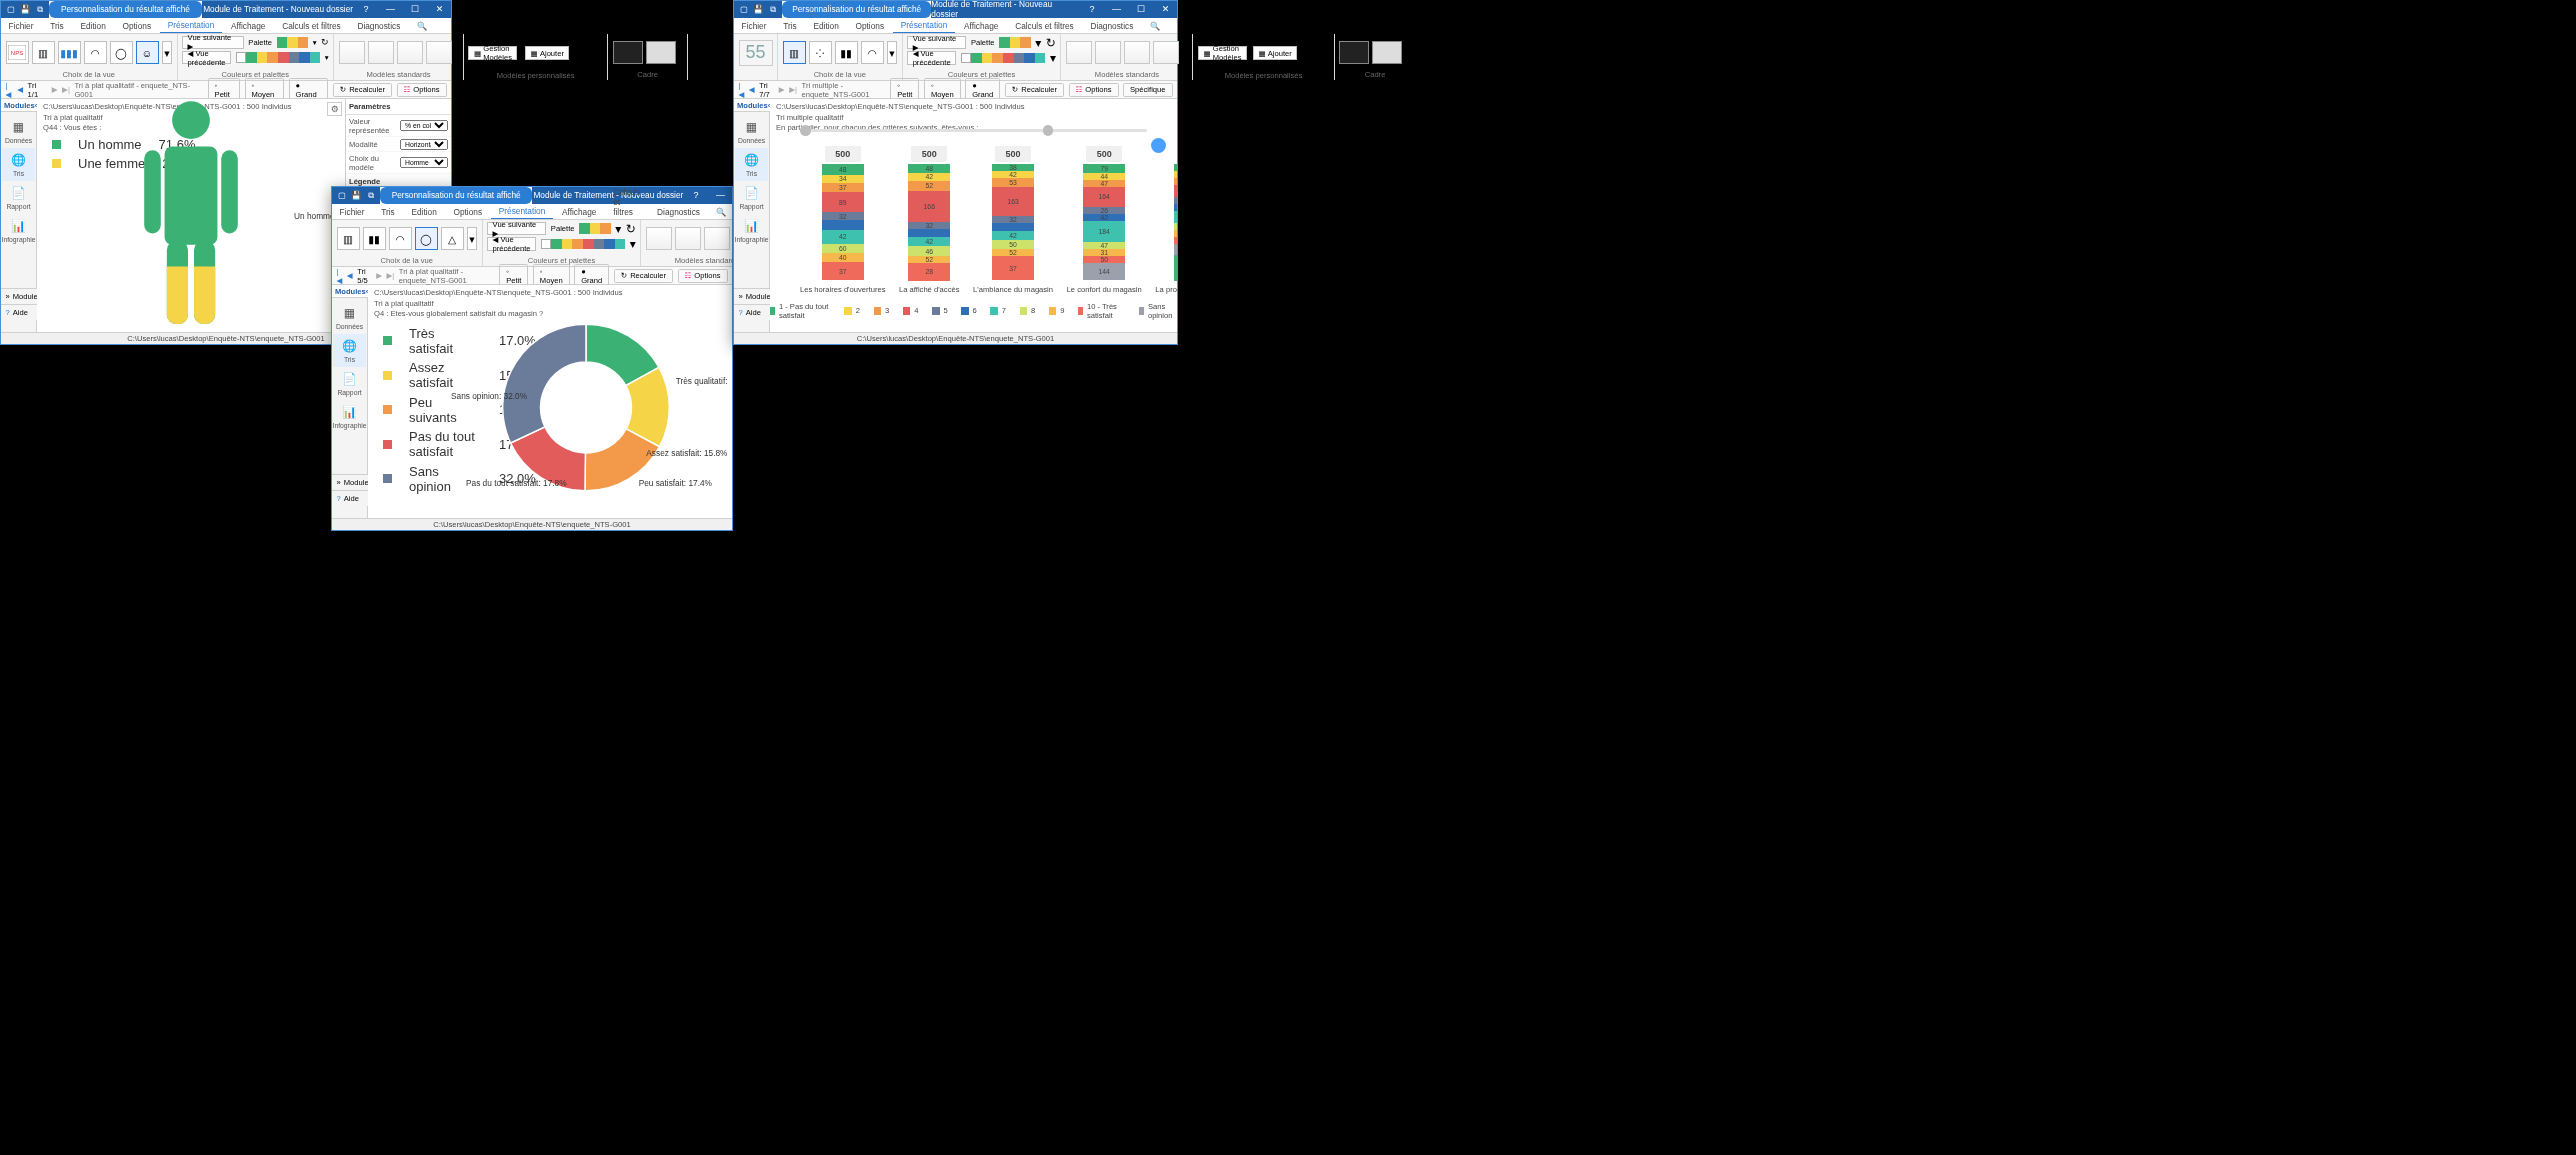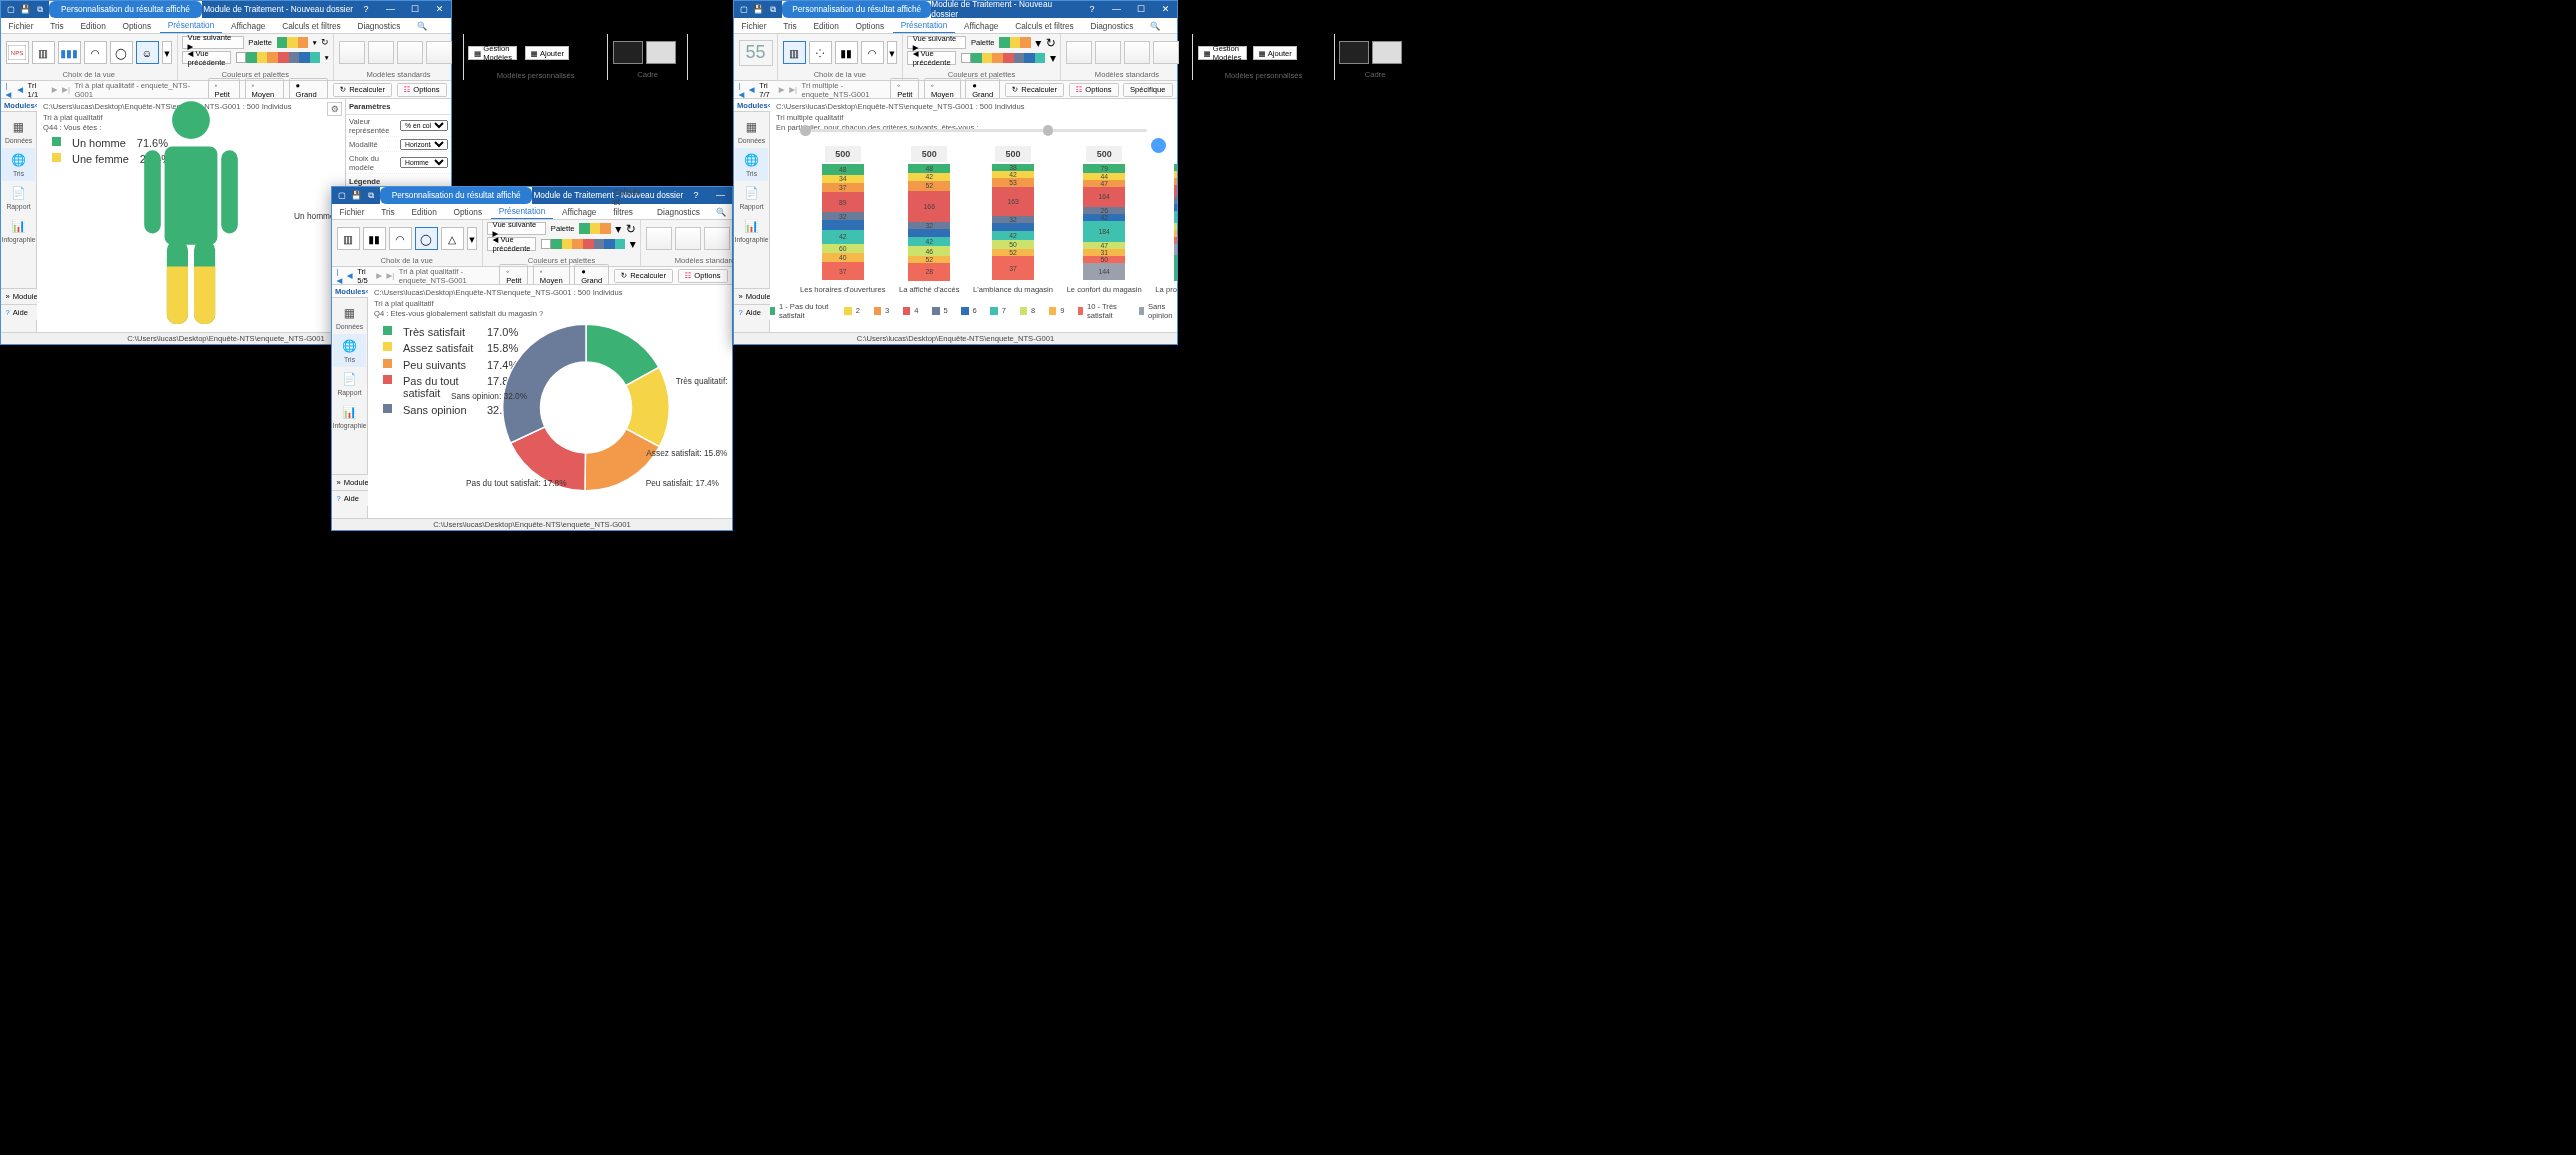--- a/index.html
+++ b/index.html
@@ -39,21 +39,21 @@
 .propanel .prow label { flex:1; color:#555; }
 .propanel .prow select, .propanel .prow input[type=text] { width:48px; font-size:6.8px; }
 .statusbar { height:12px; background:#f0f0f0; border-top:0.8px solid #d0d0d0; font-size:7.6px; color:#444; display:flex; align-items:center; justify-content:center; }
 .bottombar { position:absolute; bottom:12px; left:0; width:36px; font-size:7.6px; }
 .bottombar div { padding:3px 4.5px; border-top:0.8px solid #d0d0d0; background:#f4f4f4; cursor:pointer; display:flex; align-items:center; gap:3px; }
 
 .person-fig { position:absolute; left:50%; top:50%; transform:translate(-50%,-50%); }
 
 .donut-wrap { position:absolute; left:60%; top:53%; transform:translate(-50%,-50%); }
 .donut-label { position:absolute; font-size:8.3px; color:#333; white-space:nowrap; }
-.legend-line { display:flex; align-items:flex-start; gap:11px; font-size:11px; color:#333; margin:4.5px 0; }
+.legend-line { display:flex; align-items:center; gap:17px; font-size:13px; color:#333; margin:4.5px 0; }
 .legend-sw { width:9px; height:9px; }
 
 .stack-area { position:absolute; left:30px; right:15px; top:30px; bottom:38px; display:flex; gap:13.6px; }
 .stack-col { flex:1; display:flex; flex-direction:column; align-items:center; }
 .stack-head { background:#f0f0f0; padding:3px 10.6px; font-size:9px; font-weight:700; color:#444; margin-bottom:1.5px; }
 .stack-bar { width:42px; flex:1; display:flex; flex-direction:column; }
 .stack-seg { width:100%; display:flex; align-items:center; justify-content:center; font-size:6.8px; color:#444; }
 .stack-xlab { font-size:7.6px; color:#444; text-align:center; margin-top:4.5px; white-space:nowrap; }
 .stack-legend { position:absolute; bottom:12px; left:0; right:0; display:flex; gap:13.6px; justify-content:center; font-size:7.6px; color:#444; }
 .stack-legend span { display:flex; align-items:center; gap:3.8px; }
@@ -503,21 +503,21 @@
         <svg width="197" height="197" viewBox="-130 -130 260 260" id="donut-svg">
             <path d="M6.735557395310443e-15,-110 A110,110 0 0 1 96.39373480482499,-52.992904151188675 L52.57840080263181,-28.905220446102913 A60,60 0 0 0 3.67394039744206e-15,-60 Z" fill="#3bb273" stroke="#fff" stroke-width="2"></path>
             <path d="M96.39373480482499,-52.992904151188675 A110,110 0 0 1 97.05203490784486,51.77743253818658 L52.9374735860972,28.242235929919953 A60,60 0 0 0 52.57840080263181,-28.905220446102913 Z" fill="#f5d547" stroke="#fff" stroke-width="2"></path>
             <path d="M97.05203490784486,51.77743253818658 A110,110 0 0 1 -1.3822643871687919,109.99131486241977 L-0.7539623930011592,59.995262652228966 A60,60 0 0 0 52.9374735860972,28.242235929919953 Z" fill="#f2994a" stroke="#fff" stroke-width="2"></path>
             <path d="M-1.3822643871687919,109.99131486241977 A110,110 0 0 1 -99.53097577126215,46.83572207215797 L-54.28962314796117,25.546757493904348 A60,60 0 0 0 -0.7539623930011592,59.995262652228966 Z" fill="#e25c5c" stroke="#fff" stroke-width="2"></path>
             <path d="M-99.53097577126215,46.83572207215797 A110,110 0 0 1 -2.0206672185931328e-14,-110 L-1.1021821192326178e-14,-60 A60,60 0 0 0 -54.28962314796117,25.546757493904348 Z" fill="#6b7c9a" stroke="#fff" stroke-width="2"></path>
           </svg>
       </div>
       <div class="donut-label" style="right:4.5px;top:91px">Très qualitatif:</div>
       <div class="donut-label" style="right:4.5px;top:163px">Assez satisfait: 15.8%</div>
-      <div class="donut-label" style="right:13px;bottom:30px">Peu satisfait: 17.4%</div>
+      <div class="donut-label" style="right:20px;bottom:30px">Peu satisfait: 17.4%</div>
       <div class="donut-label" style="left:98px;bottom:30px">Pas du tout satisfait: 17.8%</div>
       <div class="donut-label" style="left:83px;top:106px">Sans opinion: 32.0%</div>
     </div>
   </div>
   <div class="statusbar">C:\Users\lucas\Desktop\Enquête-NTS\enquete_NTS-G001</div>
 </div>
 
 <div class="window" style="left:733px;top:0;width:445px;height:345px;">
   <div class="titlebar">
     <div class="qa">

